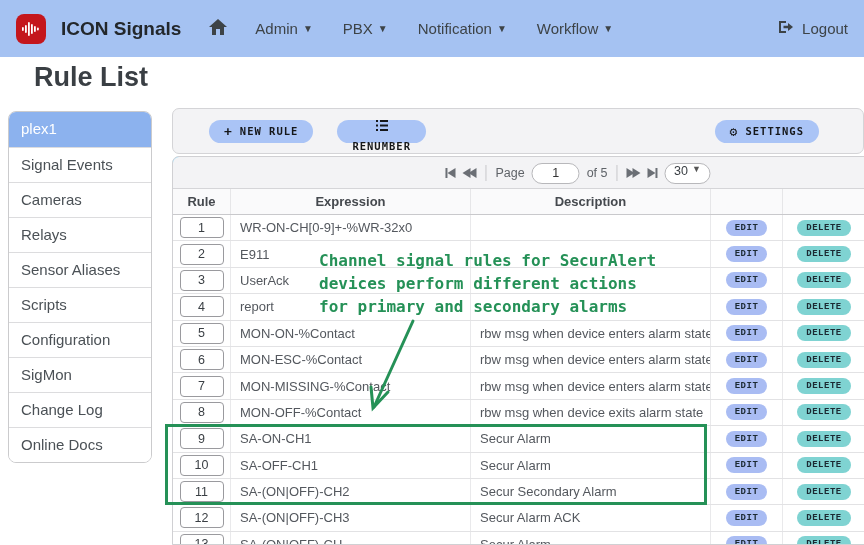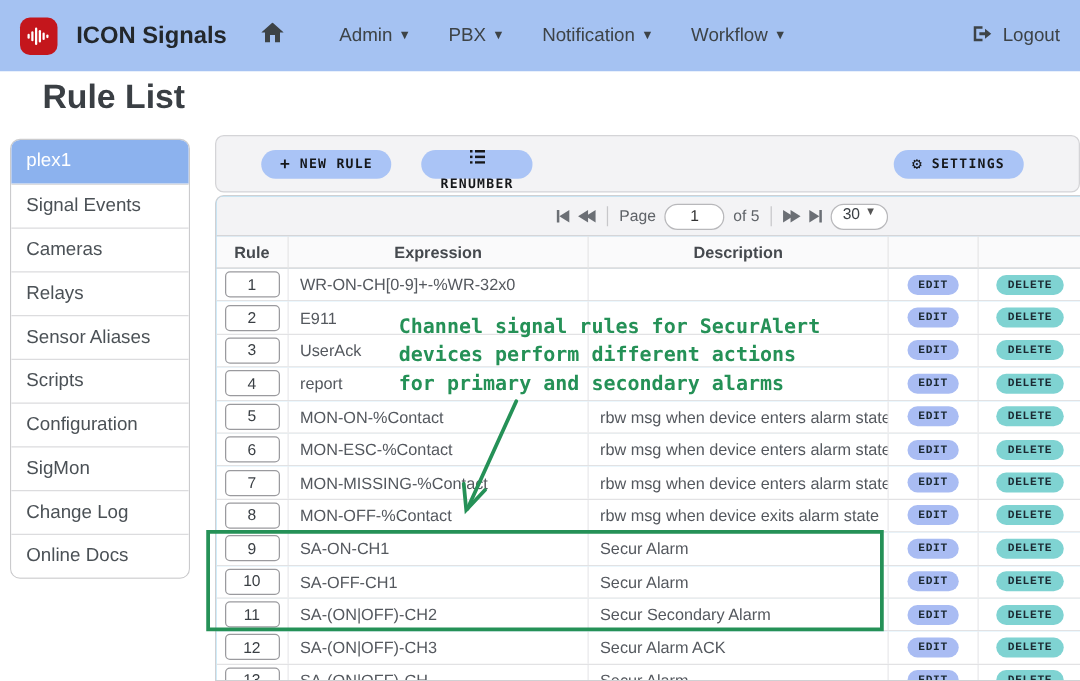--- a/index.html
+++ b/index.html
@@ -8,21 +8,21 @@
   .canvas { position:relative; width:864px; height:545px; background:#fff; overflow:hidden; }
 
   
   .navbar { position:absolute; top:0; left:0; width:864px; height:57px; background:#a5c2f2;
             display:flex; align-items:center; }
   .brand { display:flex; align-items:center; gap:15px; margin-left:16px; cursor:pointer; }
   .logo { width:30px; height:30px; background:#c4161c; border-radius:8px; display:flex;
           align-items:center; justify-content:center; }
   .brand-text { font-size:19px; font-weight:bold; color:#23272b; }
   .home-btn { margin-left:28px; display:flex; align-items:center; cursor:pointer; }
-  .nav-menus { display:flex; align-items:center; margin-left:44px; gap:30px; }
+  .nav-menus { display:flex; align-items:center; margin-left:28px; gap:30px; }
   .nav-item { display:flex; align-items:center; gap:5px; font-size:15px; color:#3d4347; cursor:pointer; }
   .caret { font-size:10px; color:#3d4347; }
   .logout { margin-left:auto; margin-right:16px; display:flex; align-items:center; gap:8px;
             font-size:15px; color:#3d4347; cursor:pointer; }
 
   
   .page-title { position:absolute; top:62px; left:34px; font-size:27px; font-weight:bold; color:#3a3f44; }
 
   
   .sidebar { position:absolute; top:111px; left:8px; width:144px; border:1px solid #cbcbcd;

